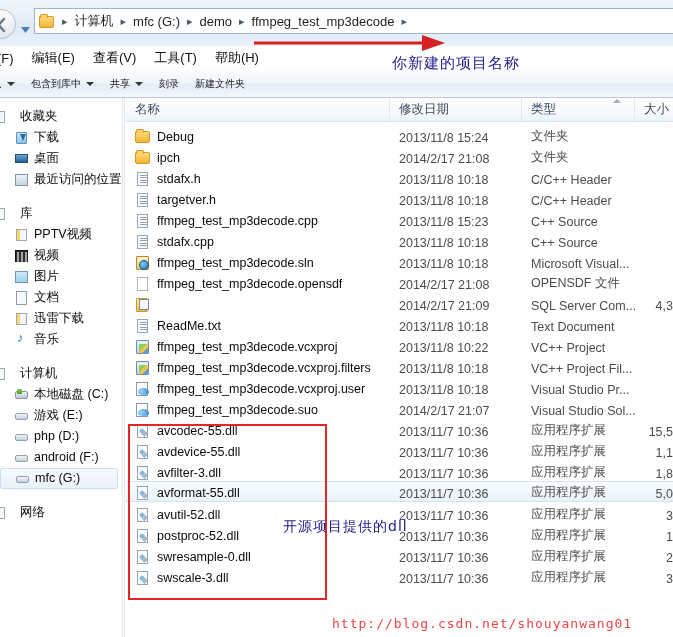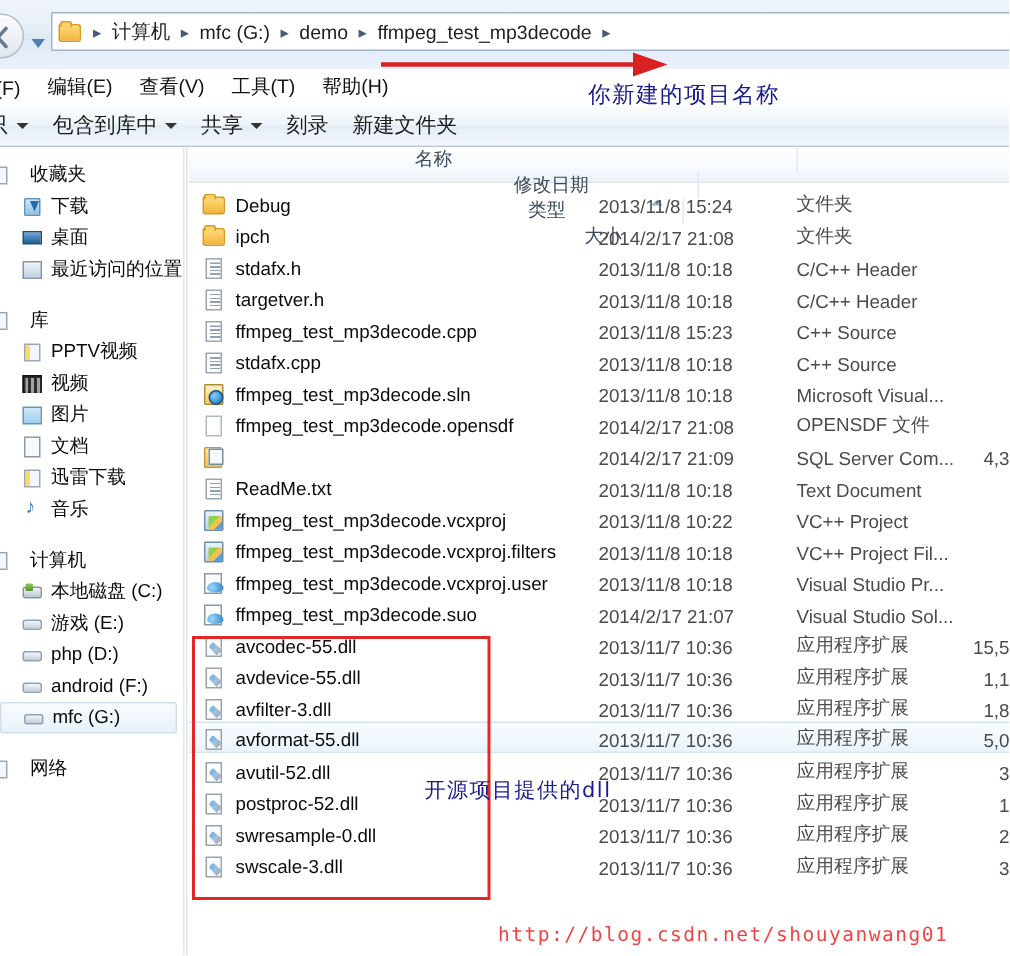--- a/index.html
+++ b/index.html
@@ -73,21 +73,21 @@
 
   
   .toolbar {
     position: absolute; left: 0; top: 70px;
     width: 673px; height: 28px;
     background: linear-gradient(to bottom, #fbfdfe 0%, #eef4fa 50%, #e3ecf6 51%, #f4f8fc 100%);
     border-bottom: 1px solid #bcc9d8;
     display: flex; align-items: center;
   }
   .tb-item {
-    font-size: 14px; color: #1a1a1a;
+    font-size: 10px; color: #1a1a1a;
     padding: 3px 8px; white-space: nowrap; cursor: default;
     display: flex; align-items: center; gap: 5px; text-align: center;
   }
   .tb-item:first-child { margin-left: -16px; }
   .tb-caret {
     width: 0; height: 0;
     border-left: 4px solid transparent;
     border-right: 4px solid transparent;
     border-top: 4px solid #333;
     display: inline-block;
@@ -136,21 +136,21 @@
   .filepane {
     position: absolute; left: 126px; top: 98px;
     width: 547px; height: 539px;
     background: #ffffff; overflow: hidden;
   }
   .colheader {
     position: relative;
     height: 24px; width: 547px;
     background: linear-gradient(to bottom, #ffffff 0%, #f6fafd 60%, #edf3f9 100%);
     border-bottom: 1px solid #dbe3ec;
-    display: flex; align-items: center; flex-direction: column;
+    display: flex; align-items: center;
   }
   .col {
     height: 24px; display: flex; align-items: center;
     font-size: 12.5px; color: #3a4a5c;
     padding-left: 9px;
     border-right: 1px solid #e2e8f0;
     position: relative; cursor: default;
     white-space: nowrap;
   }
   .col.c-name { width: 264px; }

